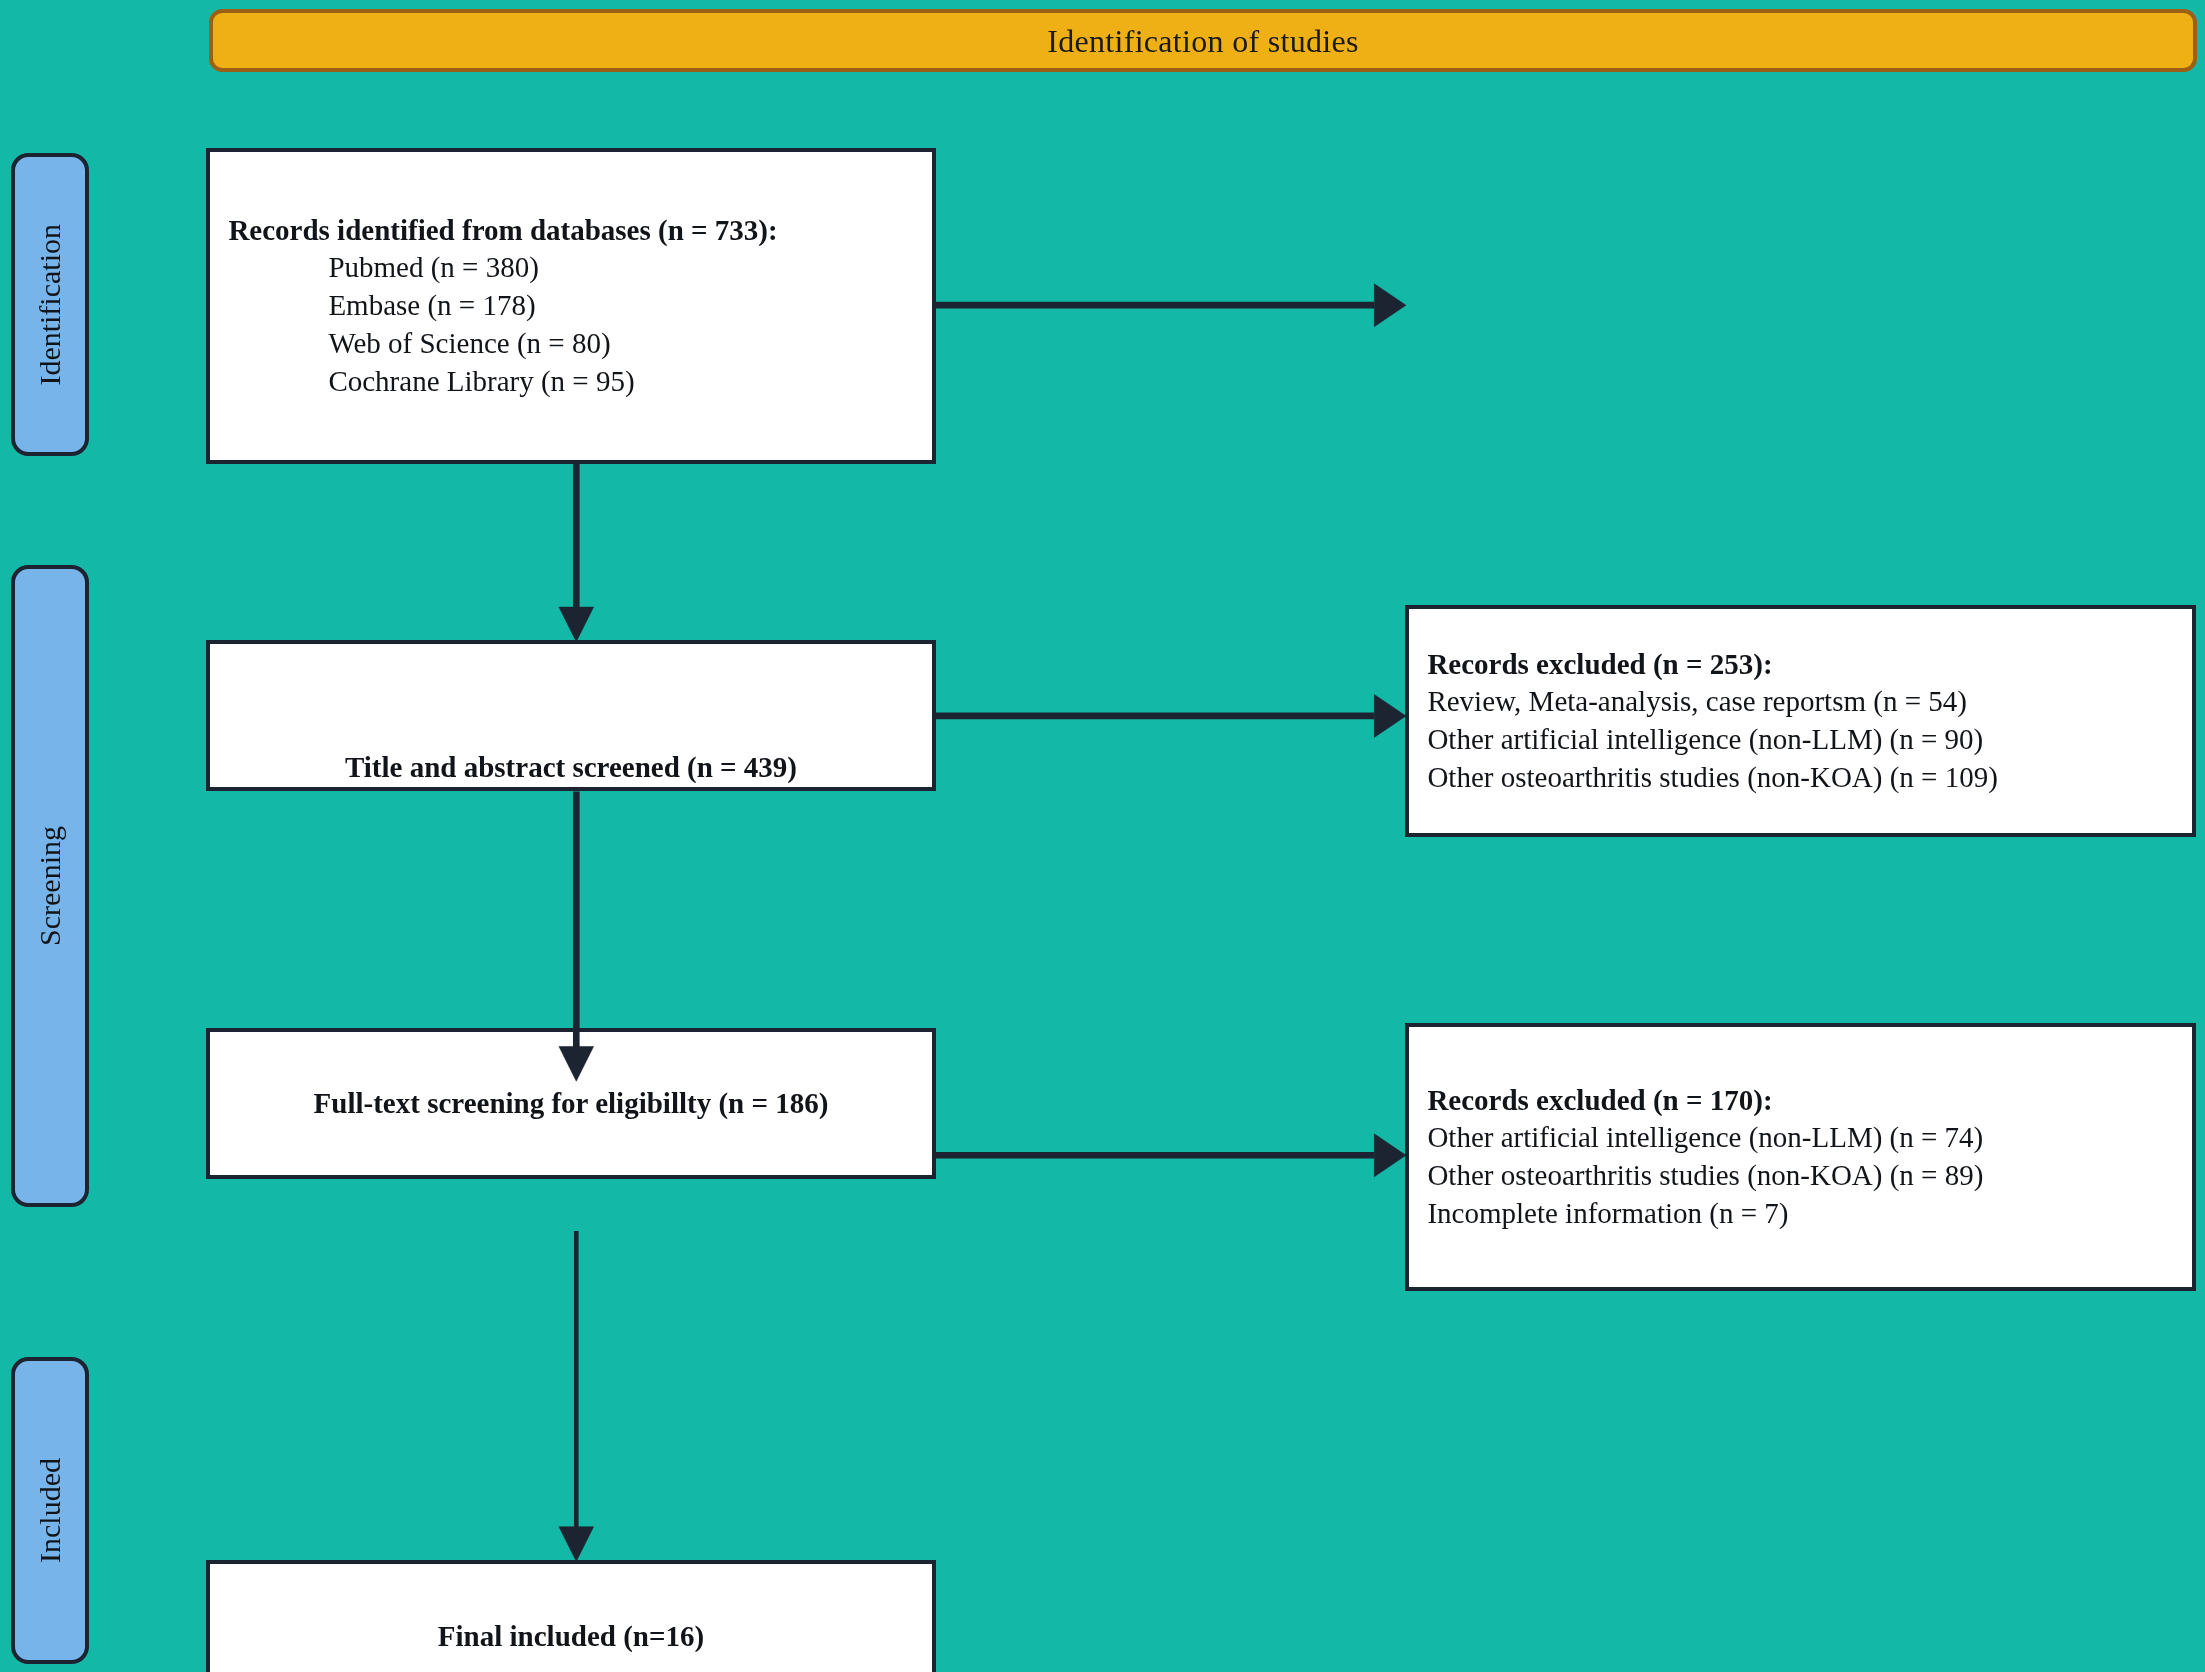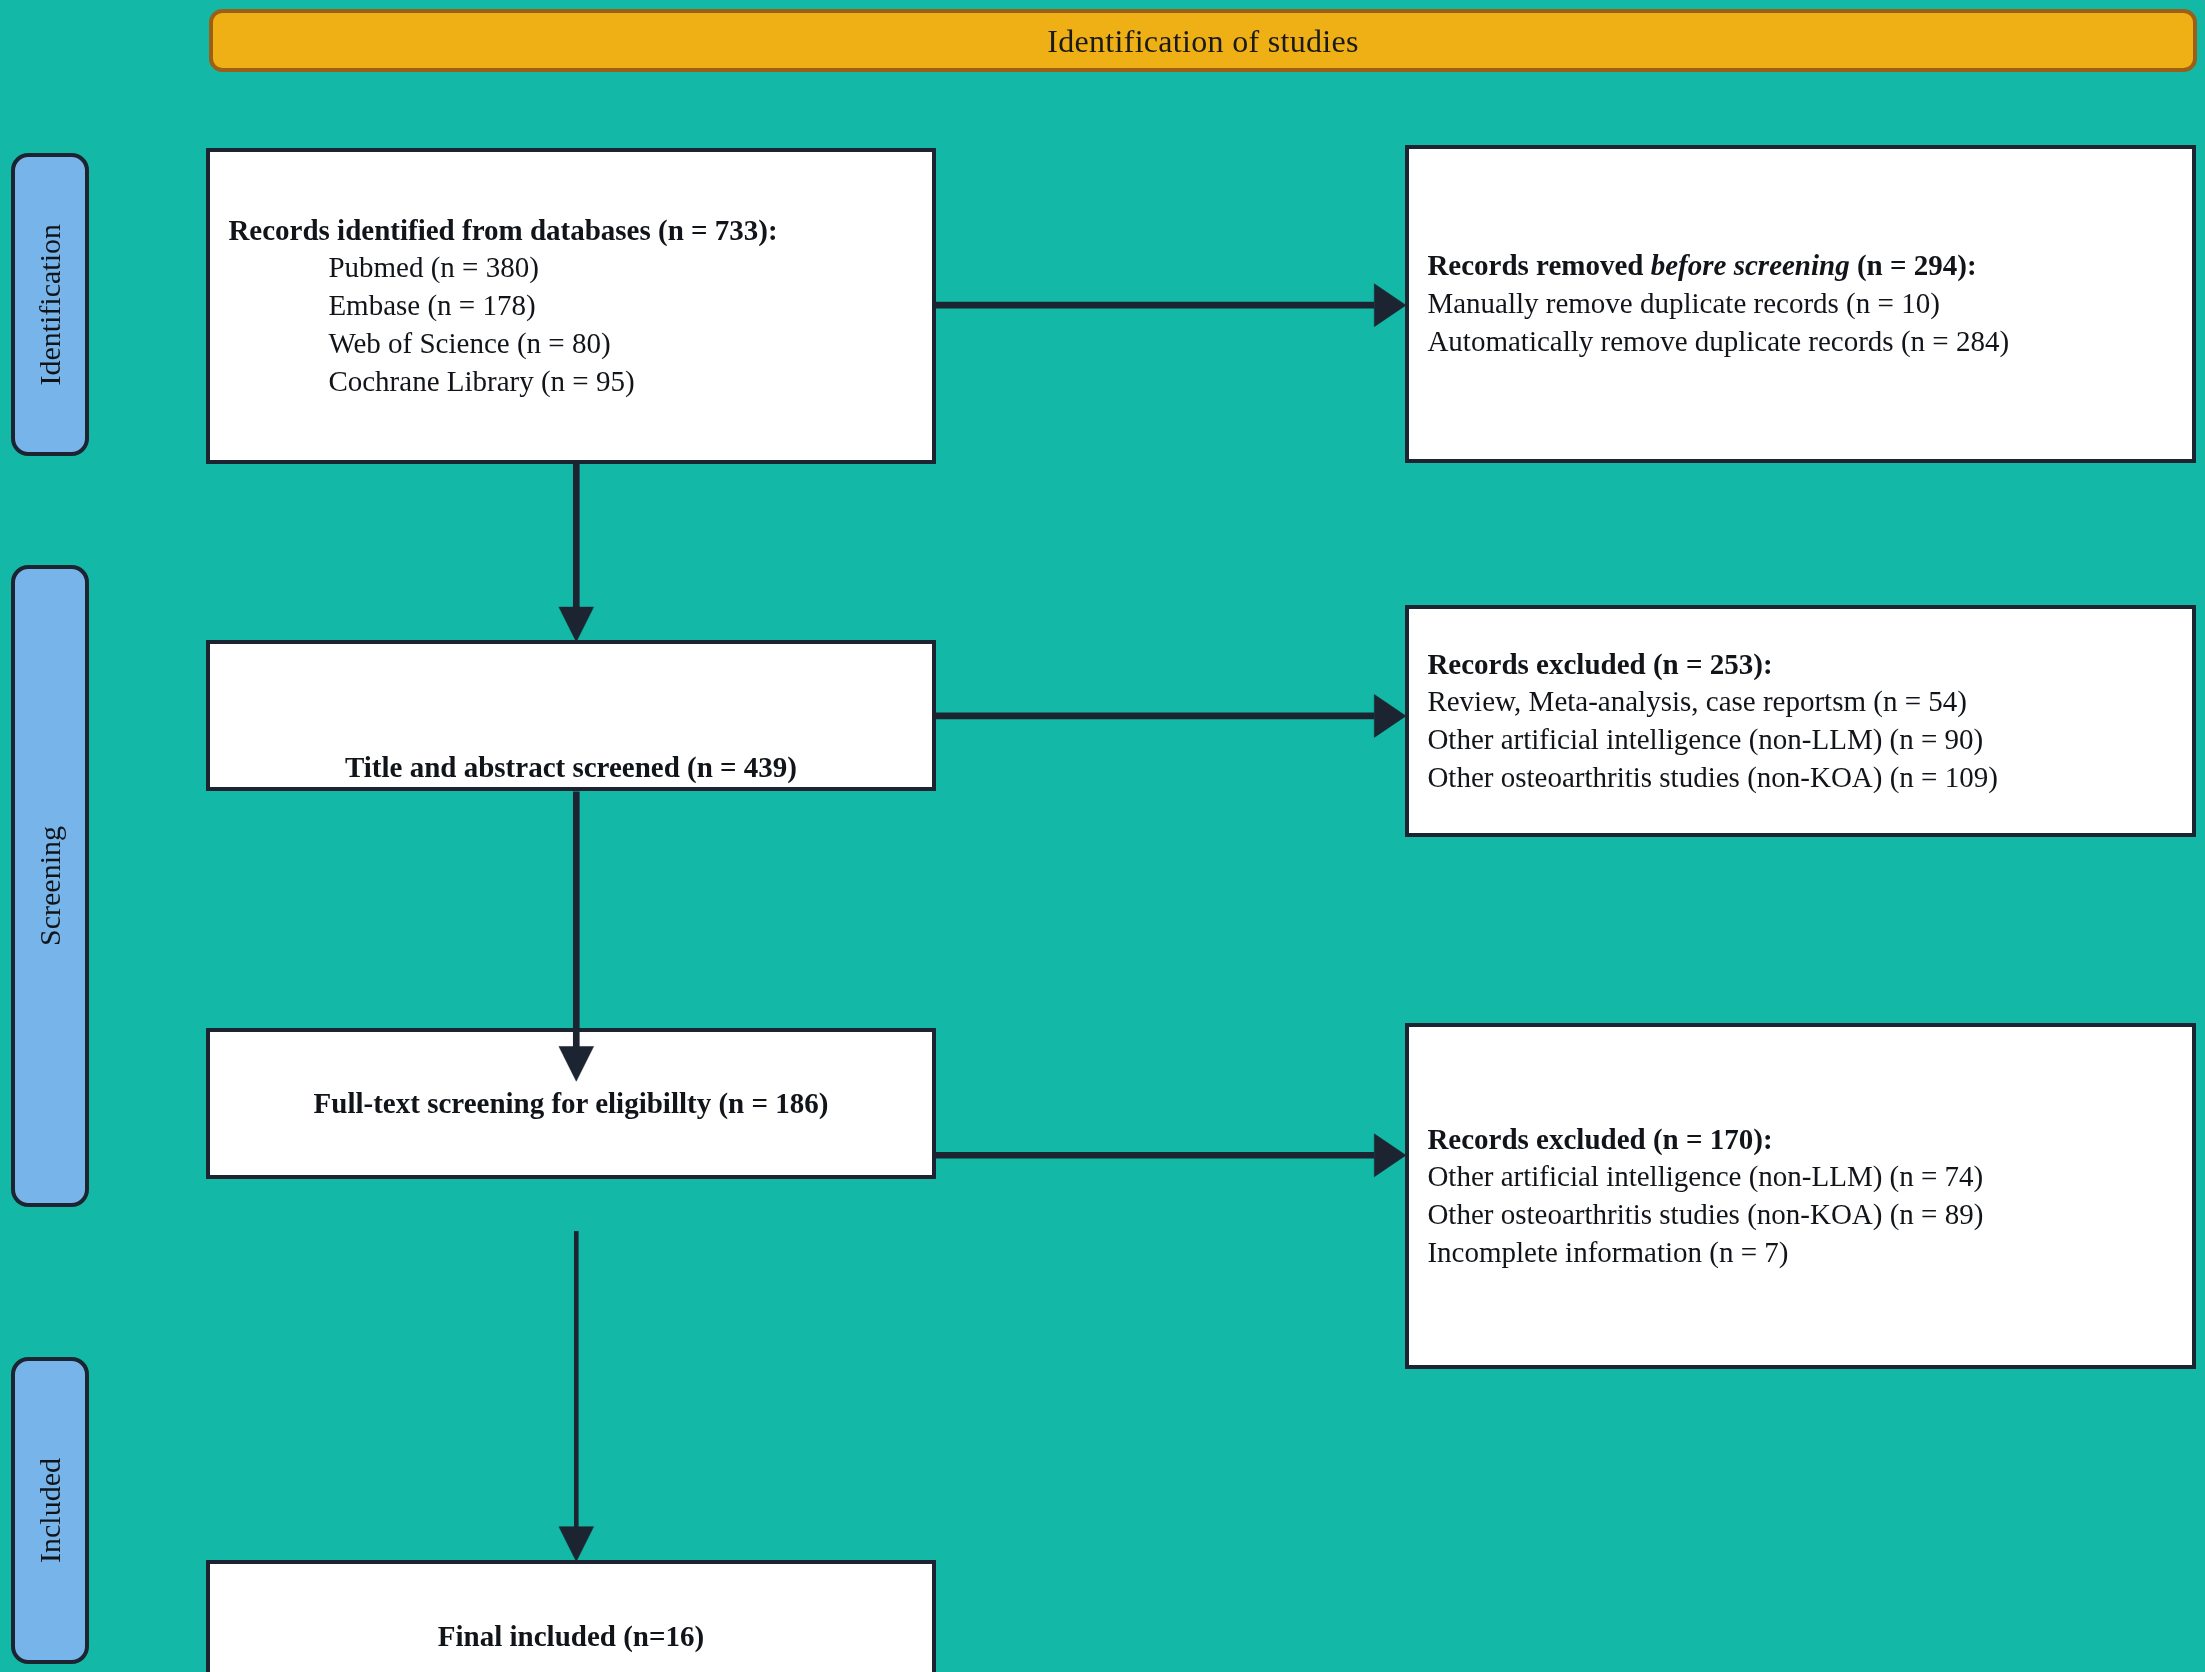--- a/index.html
+++ b/index.html
@@ -89,21 +89,21 @@
 
   
   #box-identified       { left: 206px;  top: 148px;  width: 730px; height: 316px; }
   #box-title-abstract   { left: 206px;  top: 640px; width: 730px; height: 151px; justify-content: flex-end; }
   #box-fulltext         { left: 206px;  top: 1028px; width: 730px; height: 151px; }
   #box-final-included   { left: 206px;  top: 1560px; width: 730px; height: 153px; }
 
   
   #box-removed-before   { left: 1405px; top: 145px;  width: 791px; height: 318px; }
   #box-excluded-253     { left: 1405px; top: 605px; width: 791px; height: 232px; }
-  #box-excluded-170     { left: 1405px; top: 1023px; width: 791px; height: 346px; }
+  #box-excluded-170     { left: 1405px; top: 1023px; width: 791px; height: 268px; }
 
   
   .connector {
     position: absolute;
     pointer-events: none;
   }
   .connector svg { display: block; overflow: visible; }
 </style>
 </head>
 <body>
@@ -125,27 +125,20 @@
   </div>
 
   <div class="flow-box" id="box-identified">
     <div class="line bold">Records identified from databases (n = 733):</div>
     <div class="line indent">Pubmed (n = 380)</div>
     <div class="line indent">Embase (n = 178)</div>
     <div class="line indent">Web of Science  (n = 80)</div>
     <div class="line indent">Cochrane Library (n = 95)</div>
   </div>
 
-  <div class="flow-box" id="box-removed-before">
-    <div class="line bold">
-      <span>Records removed </span><em>before screening</em><span> (n = 294):</span>
-    </div>
-    <div class="line">Manually remove duplicate records (n = 10)</div>
-    <div class="line">Automatically remove duplicate records (n = 284)</div>
-  </div>
 
   <div class="flow-box" id="box-title-abstract">
     <div class="line bold center">Title and abstract screened (n = 439)</div>
   </div>
 
   <div class="flow-box" id="box-excluded-253">
     <div class="line bold">Records excluded (n = 253):</div>
     <div class="line">Review, Meta-analysis, case reportsm (n = 54)</div>
     <div class="line">Other artificial intelligence (non-LLM) (n = 90)</div>
     <div class="line">Other osteoarthritis studies (non-KOA) (n = 109)</div>

